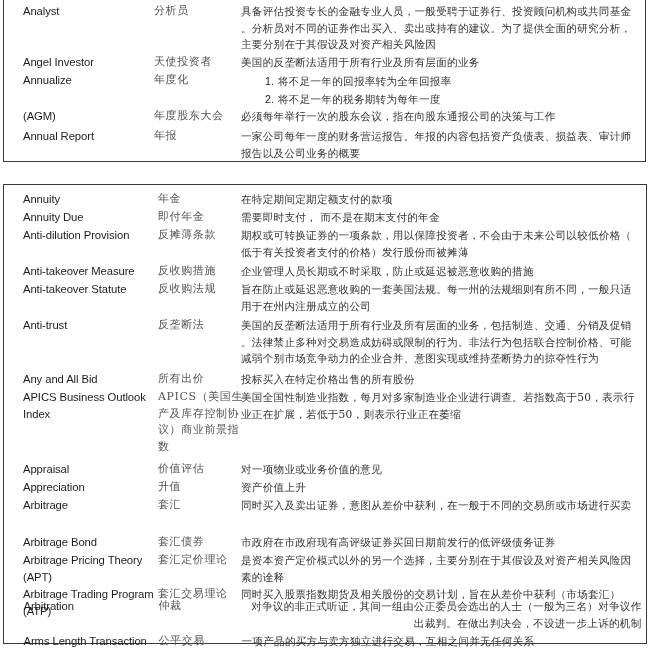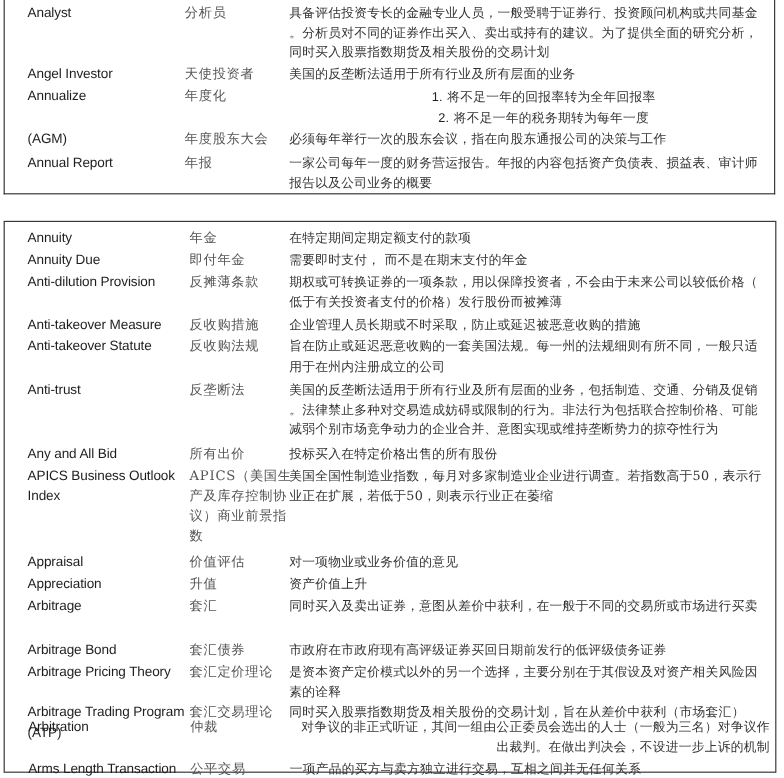--- a/index.html
+++ b/index.html
@@ -32,36 +32,36 @@
 <body>
 
 <div class="glossary-box" id="box1">
 
   <div class="row" style="position:absolute;top:5px;left:0;width:100%;">
     <span class="cell term">Analyst</span>
     <span class="cell cn">分析员</span>
     <span class="cell def">
       <span class="def-line">具备评估投资专长的金融专业人员，一般受聘于证券行、投资顾问机构或共同基金</span>
       <span class="def-line">。分析员对不同的证券作出买入、卖出或持有的建议。为了提供全面的研究分析，</span>
-      <span class="def-line">同时买入股票指数期货及相关股份的交易计划</span>
+      <span class="def-line">主要分别在于其假设及对资产相关风险因</span>
     </span>
   </div>
 
   <div class="row" style="position:absolute;top:56px;left:0;width:100%;">
     <span class="cell term">Angel Investor</span>
     <span class="cell cn">天使投资者</span>
     <span class="cell def">
       <span class="def-line">美国的反垄断法适用于所有行业及所有层面的业务</span>
     </span>
   </div>
 
   <div class="row" style="position:absolute;top:74px;left:0;width:100%;">
     <span class="cell term">Annualize</span>
     <span class="cell cn">年度化</span>
-    <span class="cell def" style="line-height:18px;text-align:center;">
+    <span class="cell def" style="line-height:18px;">
       <span class="num-item"><span class="n">1.</span> <span>将不足一年的回报率转为全年回报率</span></span>
       <span class="num-item"><span class="n">2.</span> <span>将不足一年的税务期转为每年一度</span></span>
     </span>
   </div>
 
   <div class="row" style="position:absolute;top:110px;left:0;width:100%;">
     <span class="cell term">
       <span class="def-line">(AGM)</span>
     </span>
     <span class="cell cn">年度股东大会</span>
@@ -187,20 +187,21 @@
     <span class="cell term">Arbitrage Bond</span>
     <span class="cell cn">套汇债券</span>
     <span class="cell def">
         <span class="def-line">市政府在市政府现有高评级证券买回日期前发行的低评级债务证券</span>
       </span>
   </div>
 
   <div class="row" style="position:absolute;top:367px;left:0;width:100%;">
     <span class="cell term">
       <span class="def-line">Arbitrage Pricing Theory</span>
+      <span class="def-line">(APT)</span>
     </span>
     <span class="cell cn">套汇定价理论</span>
     <span class="cell def">
       <span class="def-line">是资本资产定价模式以外的另一个选择，主要分别在于其假设及对资产相关风险因</span>
       <span class="def-line">素的诠释</span>
     </span>
   </div>
 
   <div class="row" style="position:absolute;top:401px;left:0;width:100%;">
     <span class="cell term">

